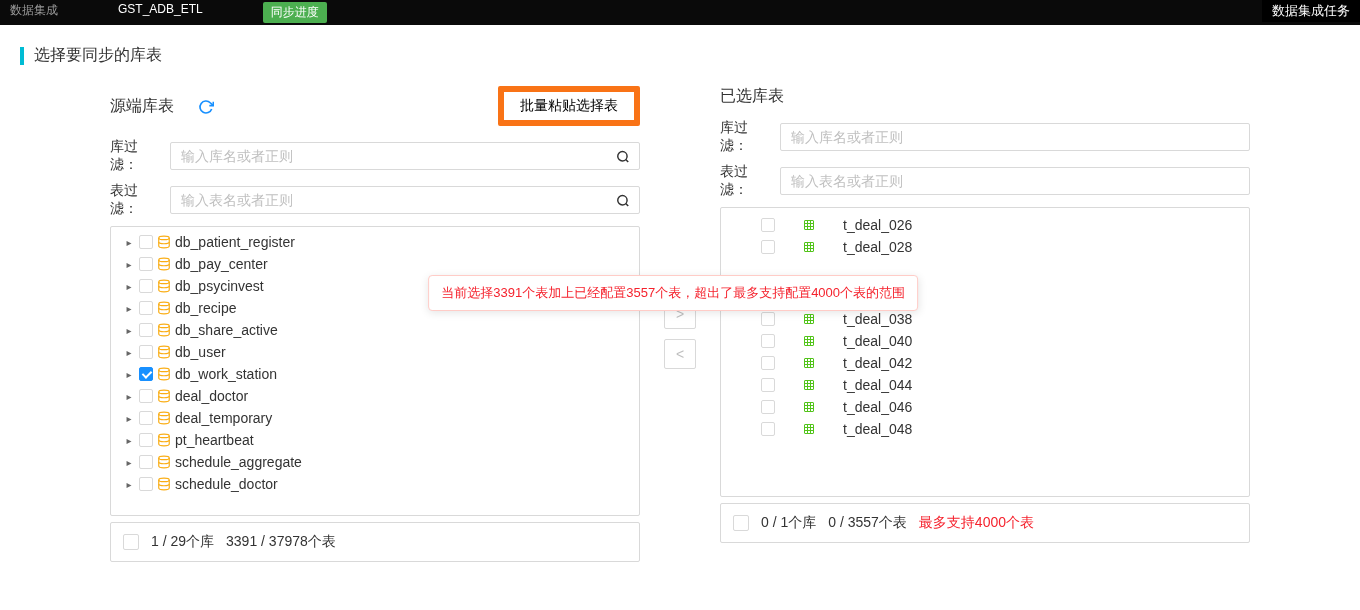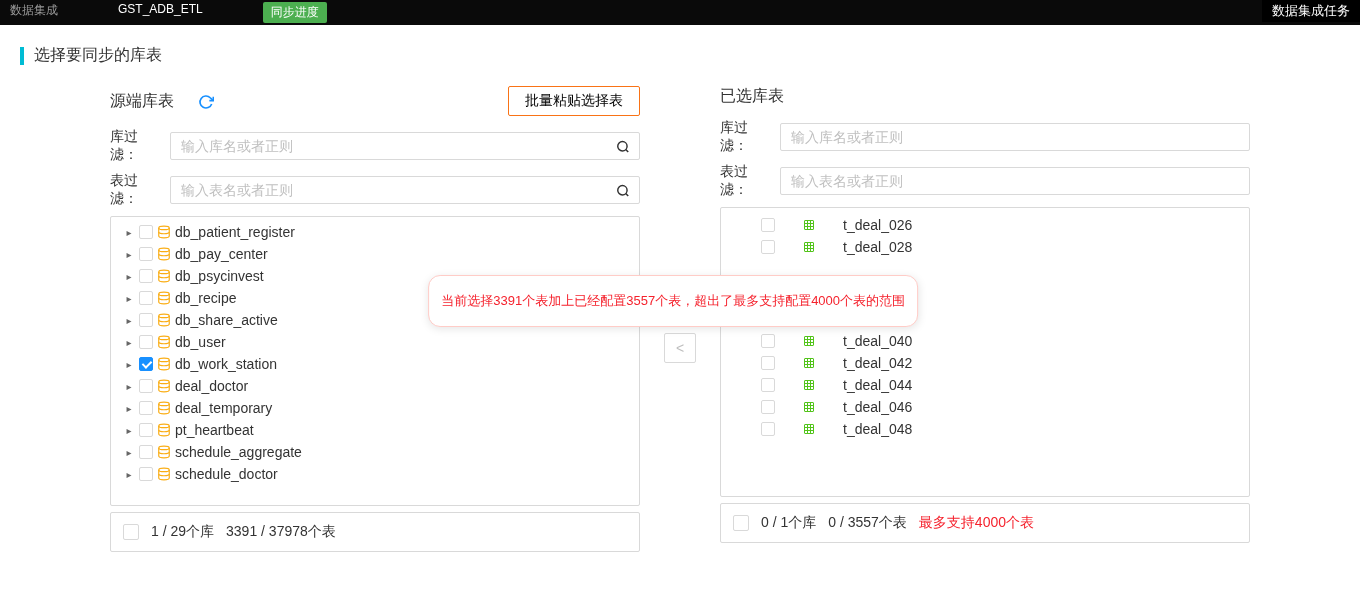--- a/index.html
+++ b/index.html
@@ -15,21 +15,21 @@
     .section-marker { width: 4px; height: 18px; background: #00bcd4; margin-right: 10px; }
     .section-title { font-size: 16px; font-weight: 500; }
     
     .panels-container { display: flex; gap: 0; padding: 0 90px; position: relative; }
     .panel { flex: 1; min-width: 0; }
     .panel.right { margin-left: 80px; }
     
     .panel-header-row { display: flex; align-items: center; justify-content: space-between; margin-bottom: 12px; }
     .panel-title { font-size: 16px; font-weight: 500; display: flex; align-items: center; gap: 24px; justify-content: space-between; }
     .refresh-icon { color: #1890ff; cursor: pointer; }
-    .batch-btn { border: 1px solid #f97316; background: #fff; padding: 5px 16px; border-radius: 2px; font-size: 14px; cursor: pointer; }
+    .batch-btn { border: 6px solid #f97316; background: #fff; padding: 5px 16px; border-radius: 2px; font-size: 14px; cursor: pointer; }
     
     .filter-row { display: flex; align-items: center; margin-bottom: 8px; gap: 10px; }
     .filter-label { width: 50px; font-size: 14px; color: #333; }
     .filter-input-wrap { flex: 1; position: relative; }
     .filter-input { width: 100%; border: 1px solid #d9d9d9; padding: 5px 32px 5px 10px; border-radius: 2px; font-size: 14px; outline: none; }
     .filter-input::placeholder { color: #bfbfbf; }
     .search-icon { position: absolute; right: 10px; top: 50%; transform: translateY(-50%); color: #333; }
     
     .tree-panel { border: 1px solid #d9d9d9; border-radius: 2px; height: 290px; overflow-y: auto; overflow-x: hidden; padding: 4px 0; margin-top: 6px; position: relative; }
     .tree-panel::-webkit-scrollbar { width: 8px; }
@@ -46,21 +46,21 @@
     .tree-label { color: #333; }
     
     .summary-row { border: 1px solid #d9d9d9; border-radius: 2px; padding: 10px 12px; margin-top: 6px; display: flex; align-items: center; gap: 12px; font-size: 14px; }
     .summary-checkbox { width: 16px; height: 16px; border: 1px solid #d9d9d9; border-radius: 2px; background: #fff; }
     .summary-text { color: #333; }
     .summary-warn { color: #f5222d; }
     
     .transfer-controls { position: absolute; left: 50%; top: 52%; transform: translate(-50%, -50%); display: flex; flex-direction: column; gap: 10px; align-items: center; }
     .transfer-btn { width: 32px; height: 30px; border: 1px solid #d9d9d9; background: #fff; border-radius: 2px; display: flex; align-items: center; justify-content: center; color: #bfbfbf; cursor: pointer; font-size: 14px; }
     
-    .alert-tooltip { position: absolute; left: 49.5%; top: 275px; transform: translateX(-50%); background: #fff; border: 1px solid #ffccc7; color: #f5222d; padding: 16px 12px; border-radius: 12px; font-size: 13px; box-shadow: 0 2px 8px rgba(0,0,0,0.1); white-space: nowrap; z-index: 100; }
+    .alert-tooltip { position: absolute; left: 49.5%; top: 275px; transform: translateX(-50%); background: #fff; border: 1px solid #ffccc7; color: #f5222d; padding: 8px 12px; border-radius: 4px; font-size: 13px; box-shadow: 0 2px 8px rgba(0,0,0,0.1); white-space: nowrap; z-index: 100; }
     
     
     .right .tree-item { padding-left: 40px; gap: 28px; }
     
     svg { display: inline-block; vertical-align: middle; }
   </style>
 </head>
 <body>
 
 <div class="top-bar-dark">

